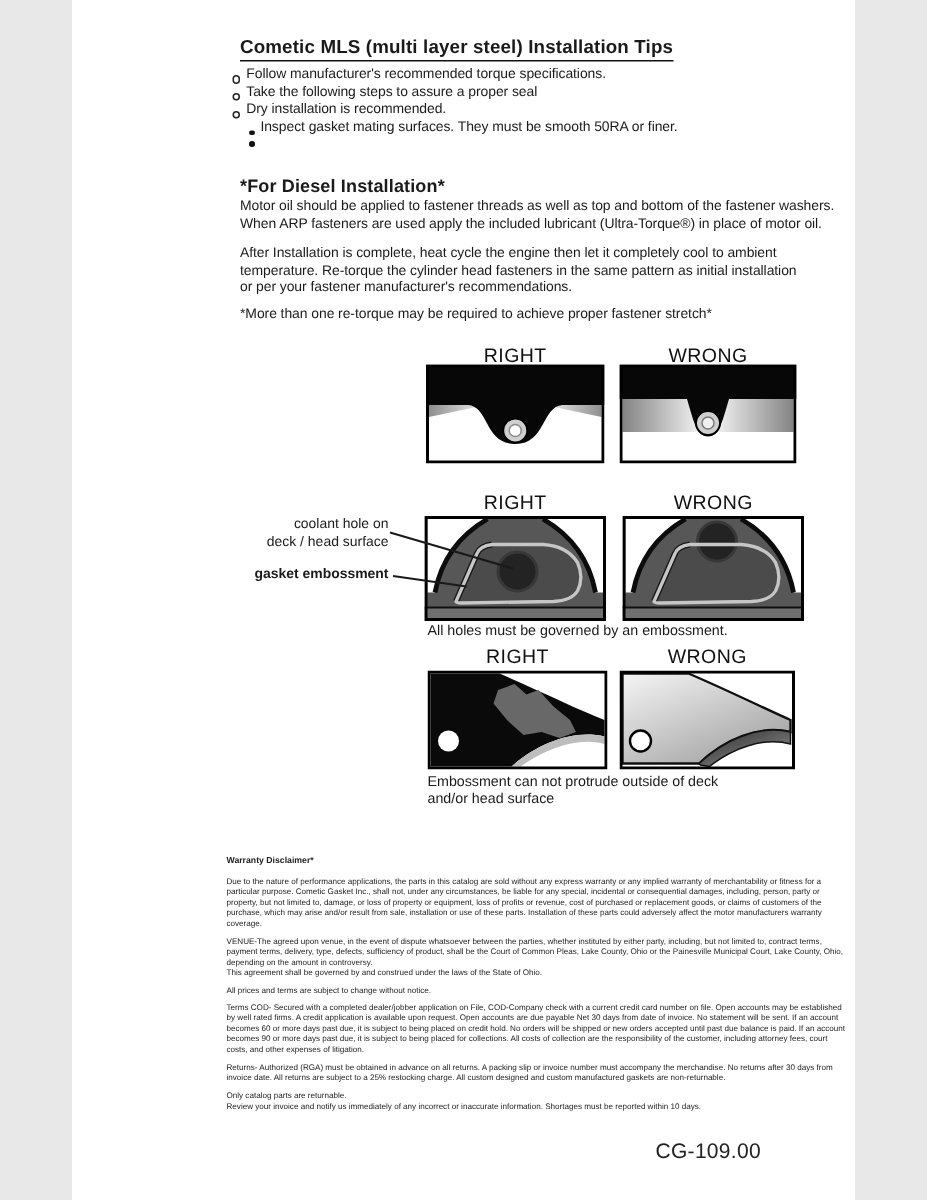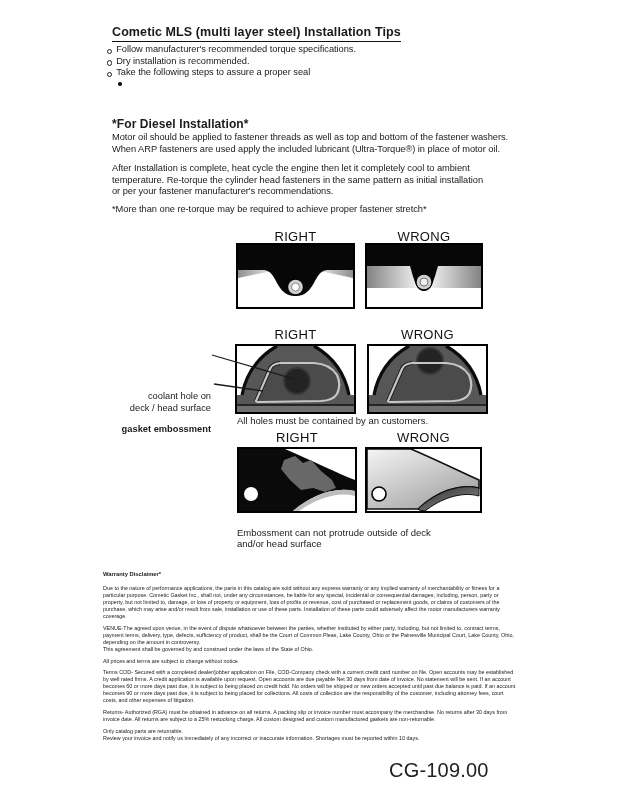--- a/index.html
+++ b/index.html
@@ -1,56 +1,60 @@
 <!DOCTYPE html>
 <html><head>
 <meta charset="utf-8">
 <style>
   html,body{margin:0;padding:0;background:#e8e8e8;}
-  .page{position:relative;width:618px;height:800px;background:#ffffff;
+  .page{position:relative;width:522px;height:800px;background:#ffffff;
         font-family:"Liberation Sans",sans-serif;color:#1a1a1a;overflow:hidden;margin:0 auto;}
   .abs{position:absolute;}
   .title{font-weight:bold;font-size:12.5px;letter-spacing:.1px;
          border-bottom:1.4px solid #111;padding-bottom:1.5px;display:inline-block;}
   .bullets{font-size:9.3px;line-height:11.6px;letter-spacing:-.05px;}
-  .b-row{display:flex;align-items:center;}
+  .b-row{display:flex;align-items:flex-end;}
   .ring{width:3.2px;height:3.2px;border:1px solid #222;border-radius:50%;margin:3.4px 4px 0 0;flex:none;}
   .dot{width:3.6px;height:3.6px;background:#111;border-radius:50%;margin:3.6px 4px 0 11px;flex:none;}
   .h2{font-weight:bold;font-size:12px;letter-spacing:.1px;}
   .body-p{font-size:9.3px;line-height:11.7px;white-space:pre-line;letter-spacing:-.05px;}
   .fig-label{font-size:13px;text-align:center;letter-spacing:.3px;color:#111;}
   .fig-caption{font-size:9.5px;line-height:11px;white-space:pre-line;}
-  .callout{font-size:9.3px;line-height:11.5px;text-align:right;white-space:pre-line;margin-top:47px;}
+  .callout{font-size:9.3px;line-height:11.5px;text-align:right;white-space:pre-line;}
   .panel{display:block;}
   .disclaimer{width:414px;font-size:5.4px;line-height:7px;color:#222;}
   .disclaimer h3{font-size:5.8px;margin:0 0 7px 0;font-weight:bold;}
   .disclaimer p{margin:0 0 4.8px 0;white-space:pre-line;}
-  .code{font-size:20px;letter-spacing:.2px;color:#222;}
+  .code{font-size:14px;letter-spacing:.2px;color:#222;}
 </style>
 </head>
 <body>
 
 <div class="page">
 
   <div class="abs" style="left:112px;top:22px;">
     <span class="title">Cometic MLS (multi layer steel) Installation Tips</span>
   </div>
 
   <div class="abs bullets" style="left:107px;top:44px;width:440px;">
     <div class="b-row">
       <span class="ring"></span>
       <span>Follow manufacturer's recommended torque specifications.</span>
     </div>
     <div class="b-row">
       <span class="ring"></span>
+      <span>Take the following steps to assure a proper seal</span>
+    </div>
+    <div class="b-row">
+      <span class="ring"></span>
       <span>Dry installation is recommended.</span>
     </div>
     <div class="b-row">
-      <span class="ring"></span>
-      <span>Take the following steps to assure a proper seal</span>
+      <span class="dot"></span>
+      <span>Inspect gasket mating surfaces.  They must be smooth 50RA or finer.</span>
     </div>
     <div class="b-row">
       <span class="dot"></span>
     </div>
   </div>
 
   <div class="abs h2" style="left:112px;top:117px;">*For Diesel Installation*</div>
   <div class="abs body-p" style="left:112px;top:163px;width:430px;">After Installation is complete, heat cycle the engine then let it completely cool to ambient
 temperature. Re-torque the cylinder head fasteners in the same pattern as initial installation
 or per your fastener manufacturer's recommendations.</div>
@@ -137,21 +141,21 @@
     <circle cx="63" cy="17" r="13" fill="#232323" stroke="#383838" stroke-width="2"></circle>
     <path d="M21 57 L35 25 Q37 20 45 19 L79 19 Q95 20 102 31 Q106.5 41 102 50 Q98 56.5 86 57 L25 58 Q21 58 21 57 Z" fill="none" stroke="#c6c6c6" stroke-width="2.2"></path>
     <rect x="1" y="1" width="119" height="68" fill="none" stroke="#000" stroke-width="2"></rect>
   </svg>
 
   <svg class="abs" style="left:108px;top:340px;z-index:3;pointer-events:none;" width="200" height="60" viewBox="0 0 200 60">
     <line x1="104" y1="15" x2="186" y2="39" stroke="#1a1a1a" stroke-width="1.3"></line>
     <line x1="106" y1="44" x2="155" y2="51" stroke="#1a1a1a" stroke-width="1.3"></line>
   </svg>
 
-  <div class="abs fig-caption" style="left:237px;top:415px;width:260px;">All holes must be contained by an customers.</div>
+  <div class="abs fig-caption" style="left:237px;top:415px;width:260px;">All holes must be governed by an embossment.</div>
 
   <div class="abs fig-label" style="left:237px;top:430px;width:120px;">RIGHT</div>
   <div class="abs fig-label" style="left:365px;top:430px;width:117px;">WRONG</div>
 
   <svg class="abs panel" style="left:237px;top:447px;" width="120" height="66" viewBox="0 0 120 66">
     <rect width="120" height="66" fill="#ffffff"></rect>
     <path d="M2 2 H48 C76 14 100 26 118 33 L118 44 C97 39 73 49 56 64 L2 64 Z" fill="#0a0a0a"></path>
     <path d="M56 64 C73 49 97 39 118 44 L118 49 C99 44 78 53 62 64 Z" fill="#bdbdbd"></path>
     <polygon points="47,13 58,9 66,16 74,13 84,24 95,33 99,41 88,45 76,41 64,43 53,33 44,22" fill="#686868"></polygon>
     <circle cx="14" cy="47" r="7" fill="#ffffff"></circle>
@@ -169,21 +173,21 @@
           <stop offset="1" stop-color="#8f8f8f"></stop>
         </linearGradient>
     </defs>
     <rect width="117" height="66" fill="#ffffff"></rect>
     <path d="M2 2 H46 C74 14 98 26 114 33 L114 41 C93 36 70 46 53 62 L2 62 Z" fill="url(#f3band)" stroke="#101010" stroke-width="1.6"></path>
     <path d="M53 62 C70 46 93 36 114 41 L114 49 C96 44 75 52 60 64 L54 63 Z" fill="url(#f3dark)" stroke="#101010" stroke-width="1"></path>
     <circle cx="14" cy="47" r="7" fill="#ffffff" stroke="#000" stroke-width="1.6"></circle>
     <rect x="1" y="1" width="115" height="64" fill="none" stroke="#000" stroke-width="2"></rect>
   </svg>
 
-  <div class="abs fig-caption" style="left:237px;top:516px;width:250px;margin-top:11px;">Embossment can not protrude outside of deck
+  <div class="abs fig-caption" style="left:237px;top:516px;width:250px;">Embossment can not protrude outside of deck
 and/or head surface</div>
 
   <div class="abs disclaimer" style="left:103px;top:571px;">
     <h3>Warranty Disclaimer*</h3>
     <p>Due to the nature of performance applications, the parts in this catalog are sold without any express warranty or any implied warranty of merchantability or fitness for a particular purpose.  Cometic Gasket Inc., shall not, under any circumstances, be liable for any special, incidental or consequential damages, including, person, party or property, but not limited to, damage, or loss of property or equipment, loss of profits or revenue, cost of purchased or replacement goods, or claims of customers of the purchase, which may arise and/or result from sale, installation or use of these parts.  Installation of these parts could adversely affect the motor manufacturers warranty coverage.</p>
     <p>VENUE-The agreed upon venue, in the event of dispute whatsoever between the parties, whether instituted by either party, including, but not limited to, contract terms, payment terms, delivery, type, defects, sufficiency of product, shall be the Court of Common Pleas, Lake County, Ohio or the Painesville Municipal Court, Lake County, Ohio, depending on the amount in controversy.
 This agreement shall be governed by and construed under the laws of the State of Ohio.</p>
     <p>All prices and terms are subject to change without notice.</p>
     <p>Terms COD- Secured with a completed dealer/jobber application on File, COD-Company check with a current credit card number on file.  Open accounts may be established by well rated firms.  A credit application is available upon request.  Open accounts are due payable Net 30 days from date of invoice.  No statement will be sent.  If an account becomes 60 or more days past due, it is subject to being placed on credit hold.  No orders will be shipped or new orders accepted until past due balance is paid.  If an account becomes 90 or more days past due, it is subject to being placed for collections.  All costs of collection are the responsibility of the customer, including attorney fees, court costs, and other expenses of litigation.</p>
     <p>Returns- Authorized (RGA) must be obtained in advance on all returns.  A packing slip or invoice number must accompany the merchandise.  No returns after 30 days from invoice date.  All returns are subject to a 25% restocking charge.  All custom designed and custom manufactured gaskets are non-returnable.</p>

